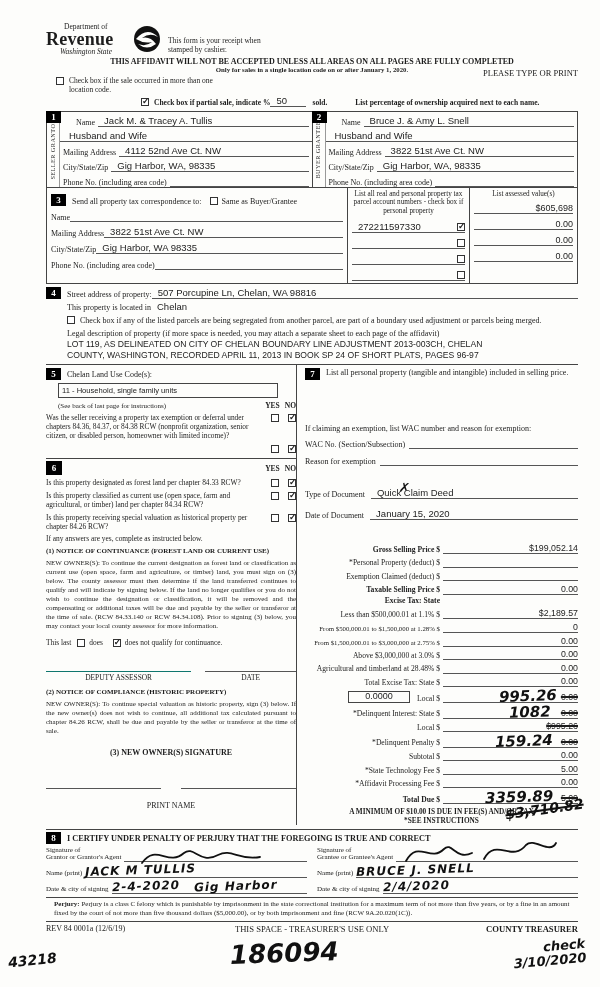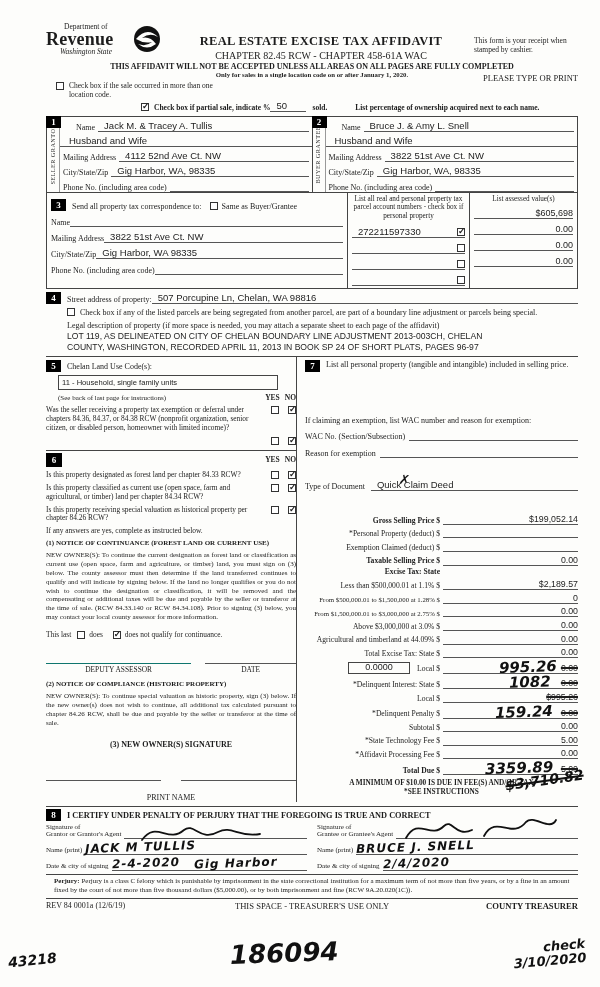--- a/index.html
+++ b/index.html
@@ -116,24 +116,20 @@
     <div class="hdr">
       <div class="logo">
         <div class="l1">Department of</div>
         <div class="l2">Revenue</div>
         <div class="l3">Washington State</div>
         <svg width="30" height="30" viewBox="0 0 30 30">
           <circle cx="15" cy="15" r="13" fill="#111"></circle>
           <path d="M4 15 Q 15 2 26 13 Q 18 8 10 14 Q 18 12 24 20 Q 15 27 6 20 Q 14 23 20 18 Q 12 20 4 15 Z" fill="#fdfdfb"></path>
         </svg>
       </div>
-      <div class="hdr-center">
-        <div class="hdr-title">REAL ESTATE EXCISE TAX AFFIDAVIT</div>
-        <div class="hdr-sub">CHAPTER 82.45 RCW - CHAPTER 458-61A WAC</div>
-      </div>
       <div class="hdr-right">This form is your receipt when stamped by cashier.</div>
     </div>
     <div class="hdr-warn">THIS AFFIDAVIT WILL NOT BE ACCEPTED UNLESS ALL AREAS ON ALL PAGES ARE FULLY COMPLETED</div>
     <div class="hdr-only">Only for sales in a single location code on or after January 1, 2020.</div>
 
     <div class="topchecks">
       <div class="please">PLEASE TYPE OR PRINT</div>
       <div class="row" style="align-items:flex-start;">
         <span class="cb" style="margin:1px 5px 0 10px;"></span>
         <span style="width:150px;">Check box if the sale occurred in more than one location code.</span>
@@ -292,23 +288,27 @@
     </div>
 
     <div class="s4">
       <div class="lineA">
         <span class="badge">4</span>
         <span class="lbl" style="margin-left:6px;">Street address of property:</span>
         <span class="fill">
             <span class="val">507 Porcupine Ln, Chelan, WA 98816</span>
           </span>
       </div>
+      <div class="row" style="margin-top:3px; margin-left:21px;">
+        <span class="lbl">This property is located in</span>
+        <span class="val">Chelan</span>
+      </div>
       <div class="row" style="margin-top:4px; margin-left:21px; align-items:flex-start;">
         <span class="cb" style="margin:0 5px 0 0;"></span>
-        <span class="lbl">Check box if any of the listed parcels are being segregated from another parcel, are part of a boundary line adjustment or parcels being special.</span>
+        <span class="lbl">Check box if any of the listed parcels are being segregated from another parcel, are part of a boundary used adjustment or parcels being merged.</span>
       </div>
       <div class="lbl" style="margin:4px 0 0 21px;">Legal description of property (if more space is needed, you may attach a separate sheet to each page of the affidavit)</div>
       <div class="legal" style="margin-left:21px; width:440px;">LOT 119, AS DELINEATED ON CITY OF CHELAN BOUNDARY LINE ADJUSTMENT 2013-003CH, CHELAN COUNTY, WASHINGTON, RECORDED APRIL 11, 2013 IN BOOK SP 24 OF SHORT PLATS, PAGES 96-97</div>
     </div>
 
     <div class="main">
 
       <div class="mleft">
         <div class="row" style="align-items:center;">
           <span class="badge">5</span>
@@ -407,20 +407,26 @@
               <span class="val"></span>
             </span>
         </div>
         <div class="row" style="margin-top:22px;">
           <span class="lbl">Type of Document</span>
           <span class="fill" style="margin-left:6px; position:relative;">
             <span class="val">Quick Claim Deed</span>
             <span class="hw handx">✗</span>
           </span>
         </div>
+        <div class="row" style="margin-top:10px;">
+          <span class="lbl">Date of Document</span>
+          <span class="fill" style="margin-left:6px;">
+              <span class="val">January 15, 2020</span>
+            </span>
+        </div>
 
         <div style="height:20px;"></div>
 
         <div class="trow">
             <span class="tlabel" style="font-weight:bold;">Gross Selling Price  $</span>
             <span class="tfill">$199,052.14</span>
           </div>
         <div class="trow">
             <span class="tlabel">*Personal Property (deduct)  $</span>
             <span class="tfill"></span>
@@ -447,21 +453,21 @@
           </div>
         <div class="trow">
             <span class="tlabel" style="font-size:6.8px;">From $1,500,000.01 to $3,000,000 at 2.75%  $</span>
             <span class="tfill">0.00</span>
           </div>
         <div class="trow">
             <span class="tlabel">Above $3,000,000 at 3.0%  $</span>
             <span class="tfill">0.00</span>
           </div>
         <div class="trow">
-            <span class="tlabel">Agricultural and timberland at 44.09%  $</span>
+            <span class="tlabel">Agricultural and timberland at 28.48%  $</span>
             <span class="tfill">0.00</span>
           </div>
         <div class="trow">
             <span class="tlabel">Total Excise Tax: State  $</span>
             <span class="tfill">0.00</span>
           </div>
         <div class="trow">
           <span class="tlabel" style="display:flex; justify-content:flex-end; align-items:flex-end; gap:3px;">
             <span class="ratebox">0.0000</span>
             <span>Local  $</span>

